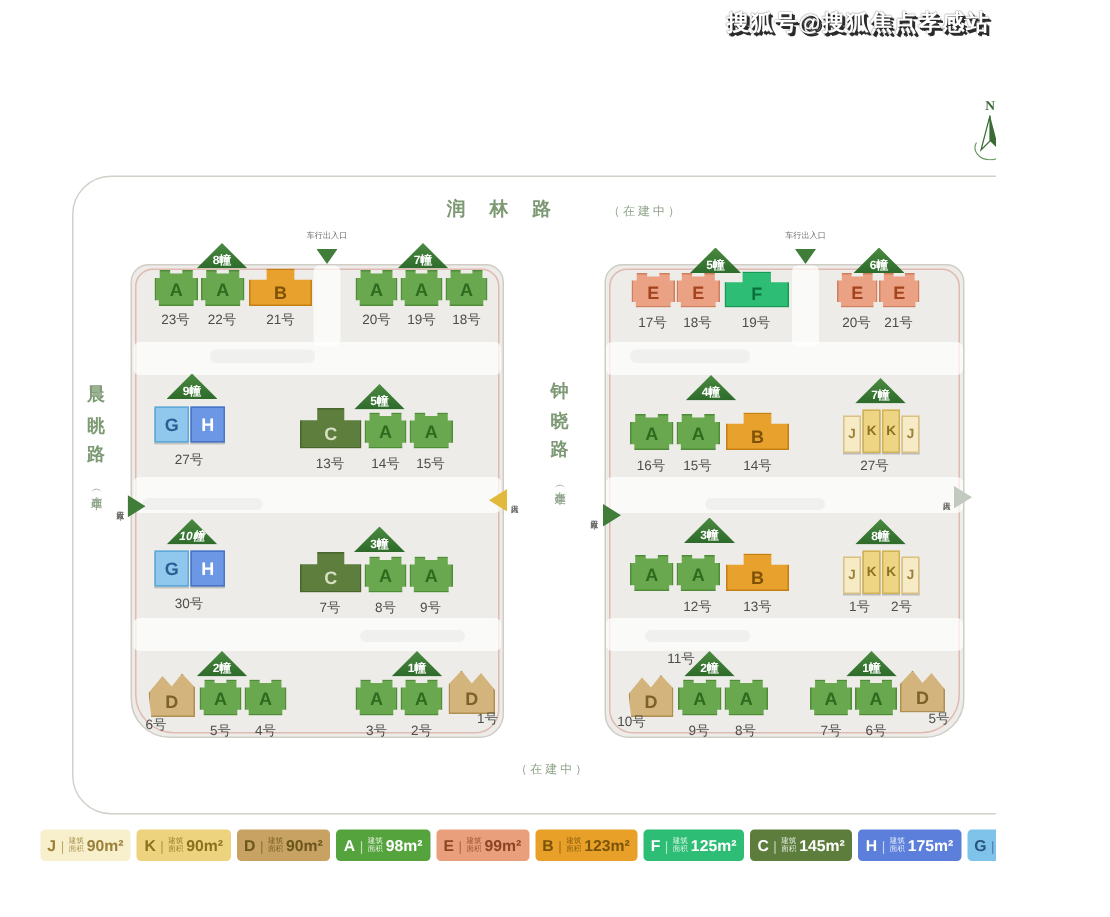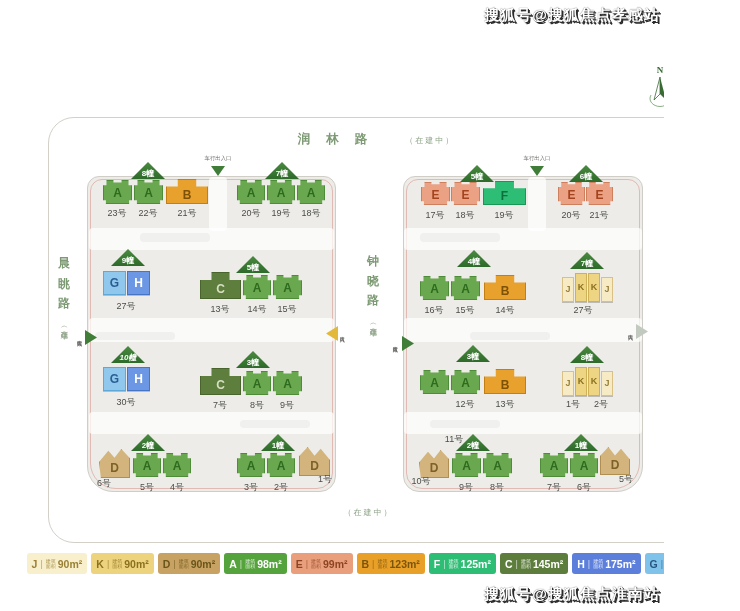--- a/index.html
+++ b/index.html
@@ -80,21 +80,20 @@
   .litem .ltiny{display:flex;flex-direction:column;justify-content:center;margin-right:2px;opacity:.85;}
   .litem .ltiny i{font-style:normal;font-size:5px;line-height:5px;letter-spacing:0;}
   .litem .la{font-size:10.5px;font-weight:700;}
 </style>
 </head>
 <body>
 
 <div class="screen">
 
   <div class="wm top">搜狐号@搜狐焦点孝感站</div>
-  <div class="wm bot">搜狐号@搜狐焦点淮南站</div>
 
   <div class="hdr">
   </div>
 
   <div class="compass">
     <span class="n">N</span>
     <svg width="26" height="32" viewBox="0 0 26 32">
       <path d="M13 2 L19 25 L13 19 Z" fill="#3a6b35"></path>
       <path d="M13 2 L7 25 L13 19 Z" fill="#ffffff" stroke="#3a6b35" stroke-width="0.8"></path>
       <path d="M4 20 a10 8 0 1 0 18 0" fill="none" stroke="#6a9a64" stroke-width="0.8"></path>

